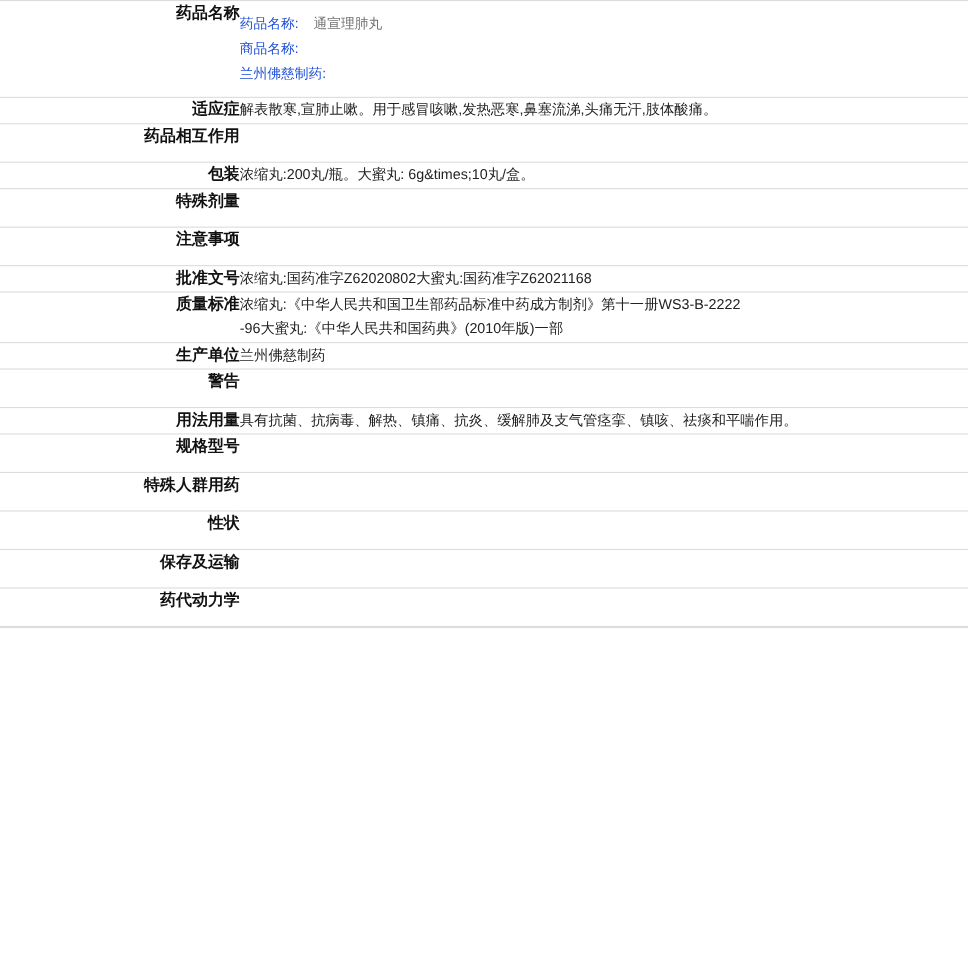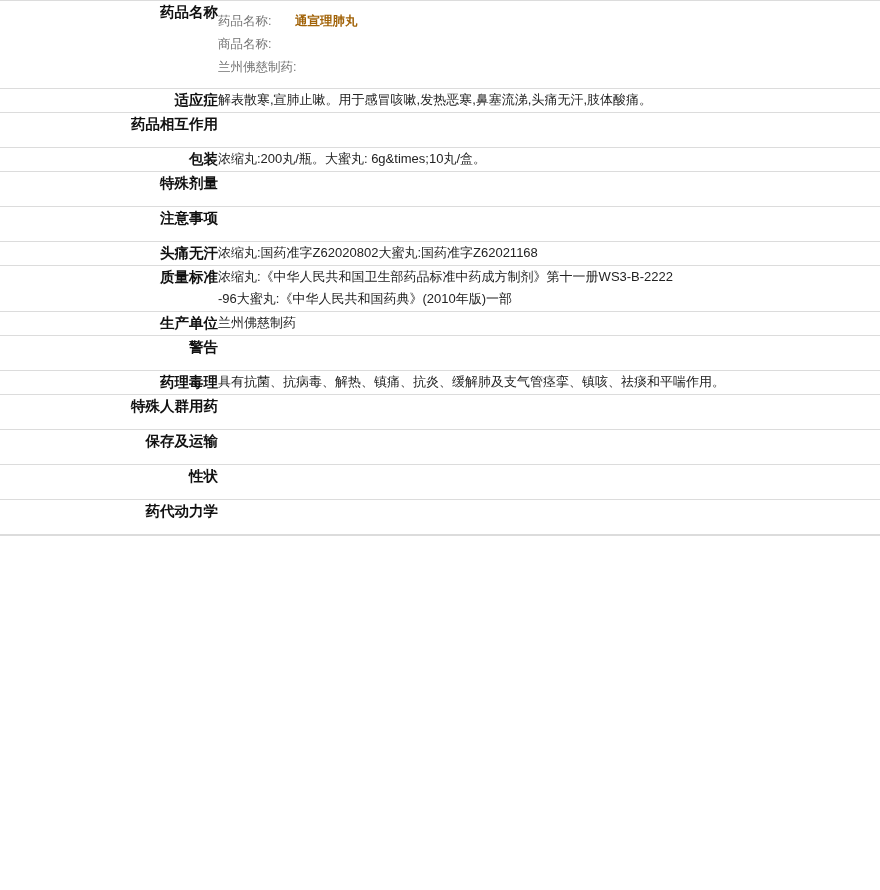--- a/index.html
+++ b/index.html
@@ -55,26 +55,25 @@
     line-height: 1.75;
     word-break: break-all;
   }
   .value .sub-line {
     display: block;
     color: #333333;
     font-size: 12.5px;
     line-height: 1.85;
   }
   .value .sub-line .sub-key {
+    color: #1d4ed8;
+  }
+  .value .sub-line .sub-val {
+    margin-left: 10px;
     color: #737373;
-  }
-  .value .sub-line .sub-val {
-    margin-left: 20px;
-    color: #a16207;
-    font-weight: bold;
   }
   .value .wrap-text {
     display: block;
   }
   .tall-1 td { height: 34px; }
   .row-name td.value { padding-top: 9px; padding-bottom: 9px; }
   .bottom-rule {
     width: 880px;
     border-top: 1px solid #dcdcdc;
   }
@@ -131,21 +130,21 @@
       </tr>
 
 
 
       <tr class="tall-1">
         <td class="label">注意事项</td>
         <td class="value"></td>
       </tr>
 
       <tr>
-        <td class="label">头痛无汗</td>
+        <td class="label">批准文号</td>
         <td class="value">浓缩丸:国药准字Z62020802大蜜丸:国药准字Z62021168</td>
       </tr>
 
       <tr>
         <td class="label">质量标准</td>
         <td class="value">
           <span class="wrap-text">浓缩丸:《中华人民共和国卫生部药品标准中药成方制剂》第十一册WS3-B-2222</span>
           <span class="wrap-text">-96大蜜丸:《中华人民共和国药典》(2010年版)一部</span>
         </td>
       </tr>
@@ -154,37 +153,41 @@
         <td class="label">生产单位</td>
         <td class="value">兰州佛慈制药</td>
       </tr>
 
       <tr class="tall-1">
         <td class="label">警告</td>
         <td class="value"></td>
       </tr>
 
       <tr>
-        <td class="label">药理毒理</td>
+        <td class="label">用法用量</td>
         <td class="value">具有抗菌、抗病毒、解热、镇痛、抗炎、缓解肺及支气管痉挛、镇咳、祛痰和平喘作用。</td>
       </tr>
 
+      <tr class="tall-1">
+        <td class="label">规格型号</td>
+        <td class="value"></td>
+      </tr>
 
       <tr class="tall-1">
         <td class="label">特殊人群用药</td>
         <td class="value"></td>
       </tr>
 
       <tr class="tall-1">
+        <td class="label">性状</td>
+        <td class="value"></td>
+      </tr>
+
+      <tr class="tall-1">
         <td class="label">保存及运输</td>
-        <td class="value"></td>
-      </tr>
-
-      <tr class="tall-1">
-        <td class="label">性状</td>
         <td class="value"></td>
       </tr>
 
       <tr class="tall-1">
         <td class="label">药代动力学</td>
         <td class="value"></td>
       </tr>
 
 
     </tbody>

